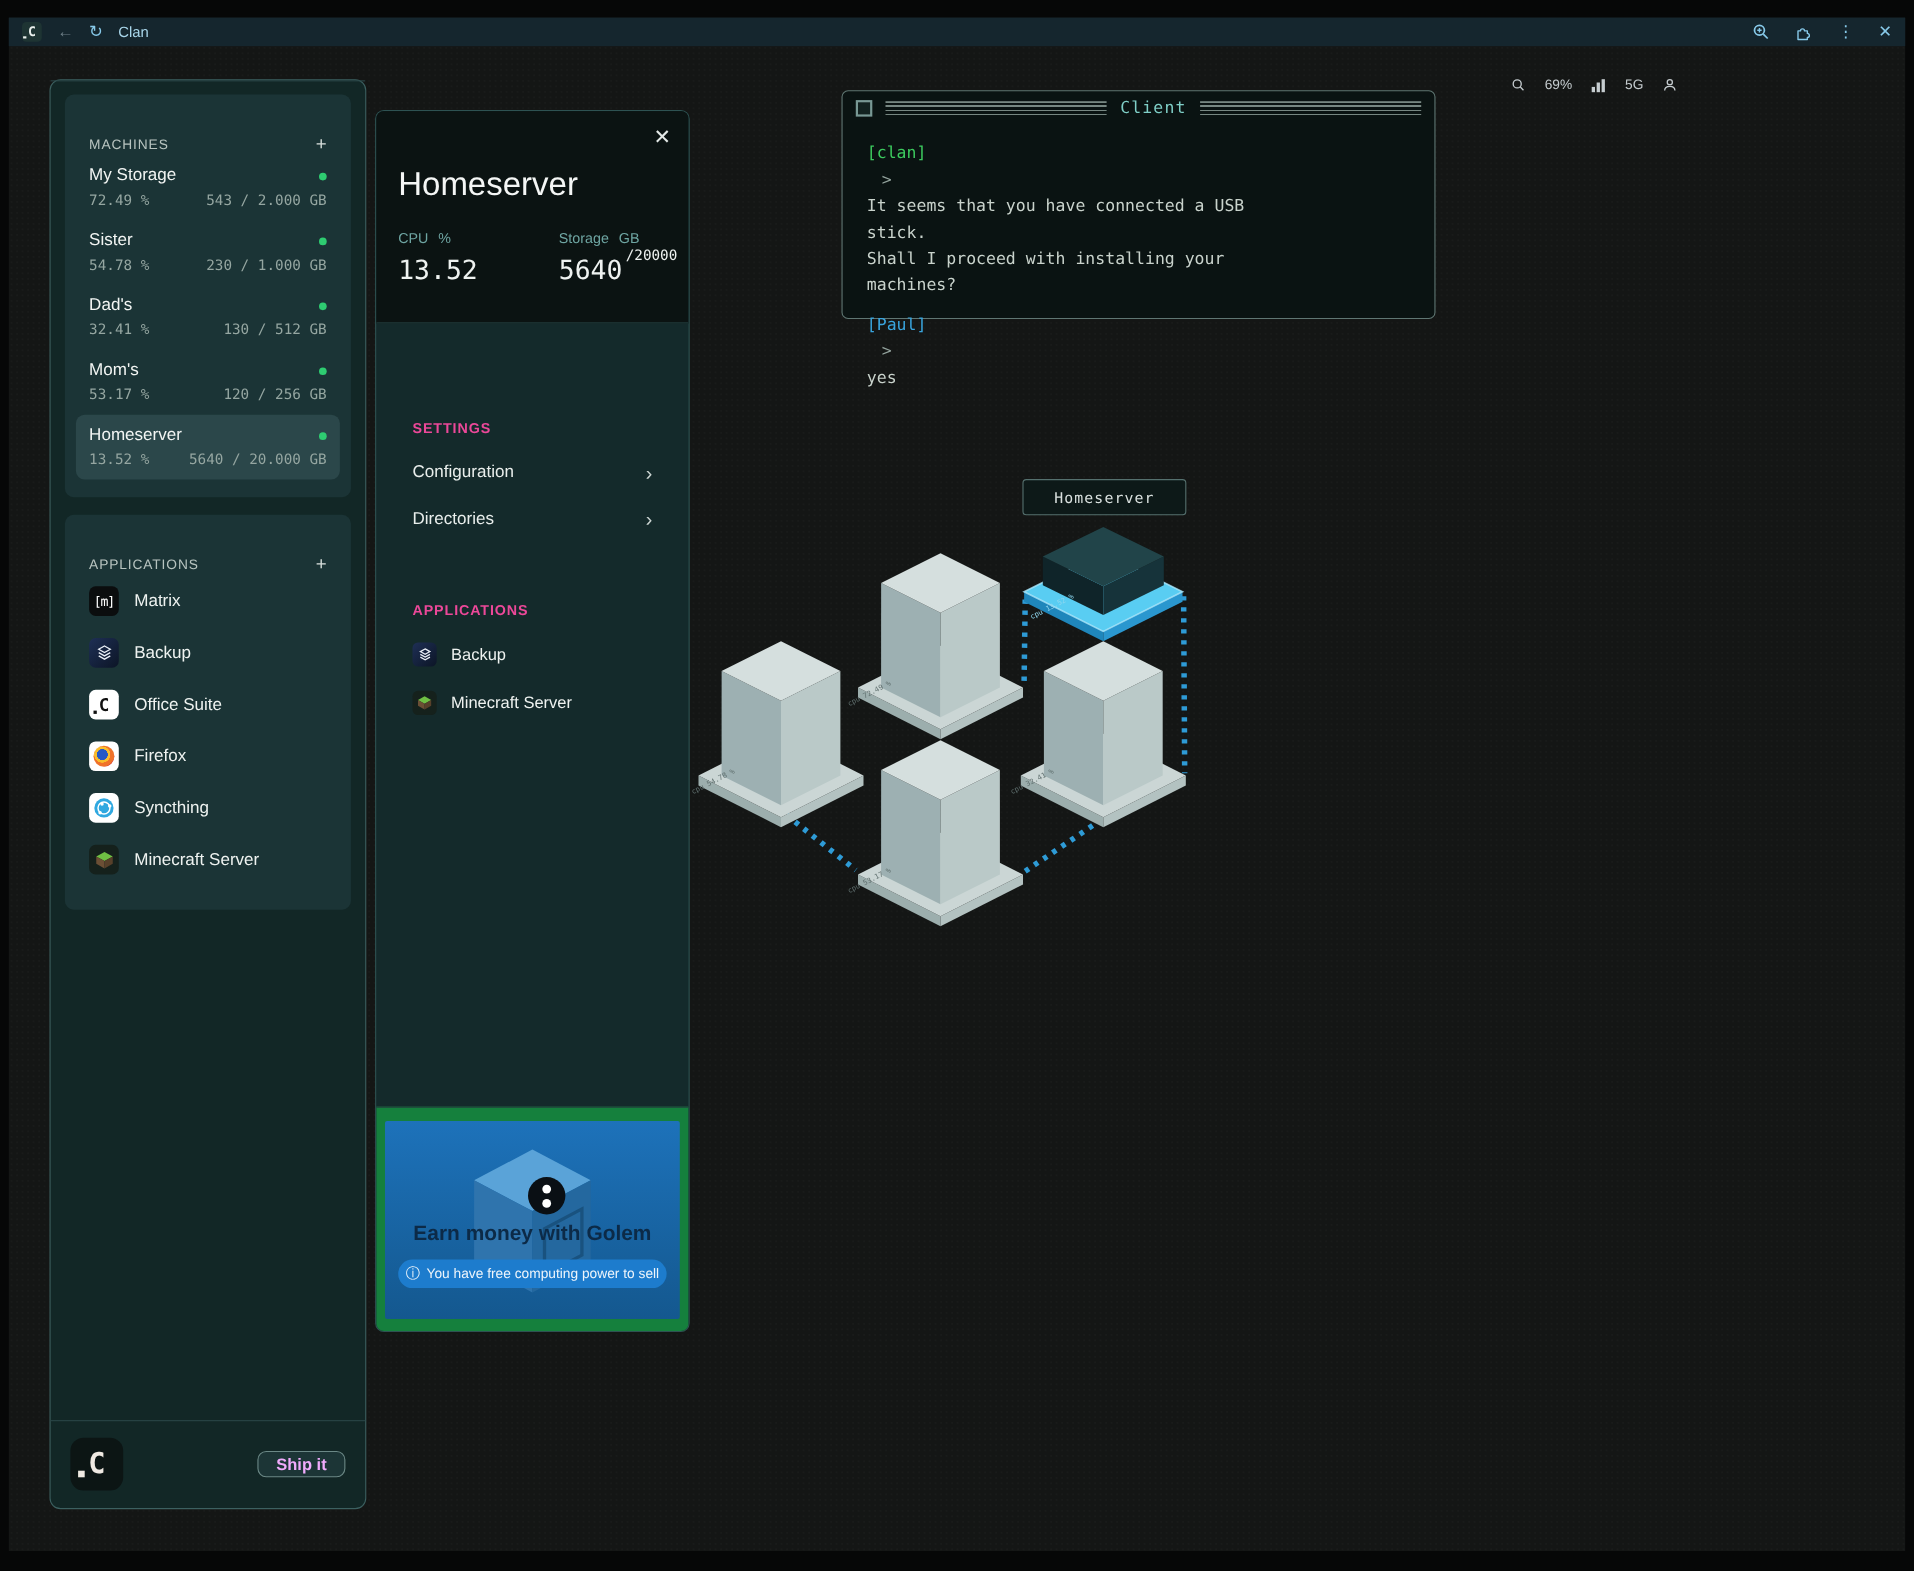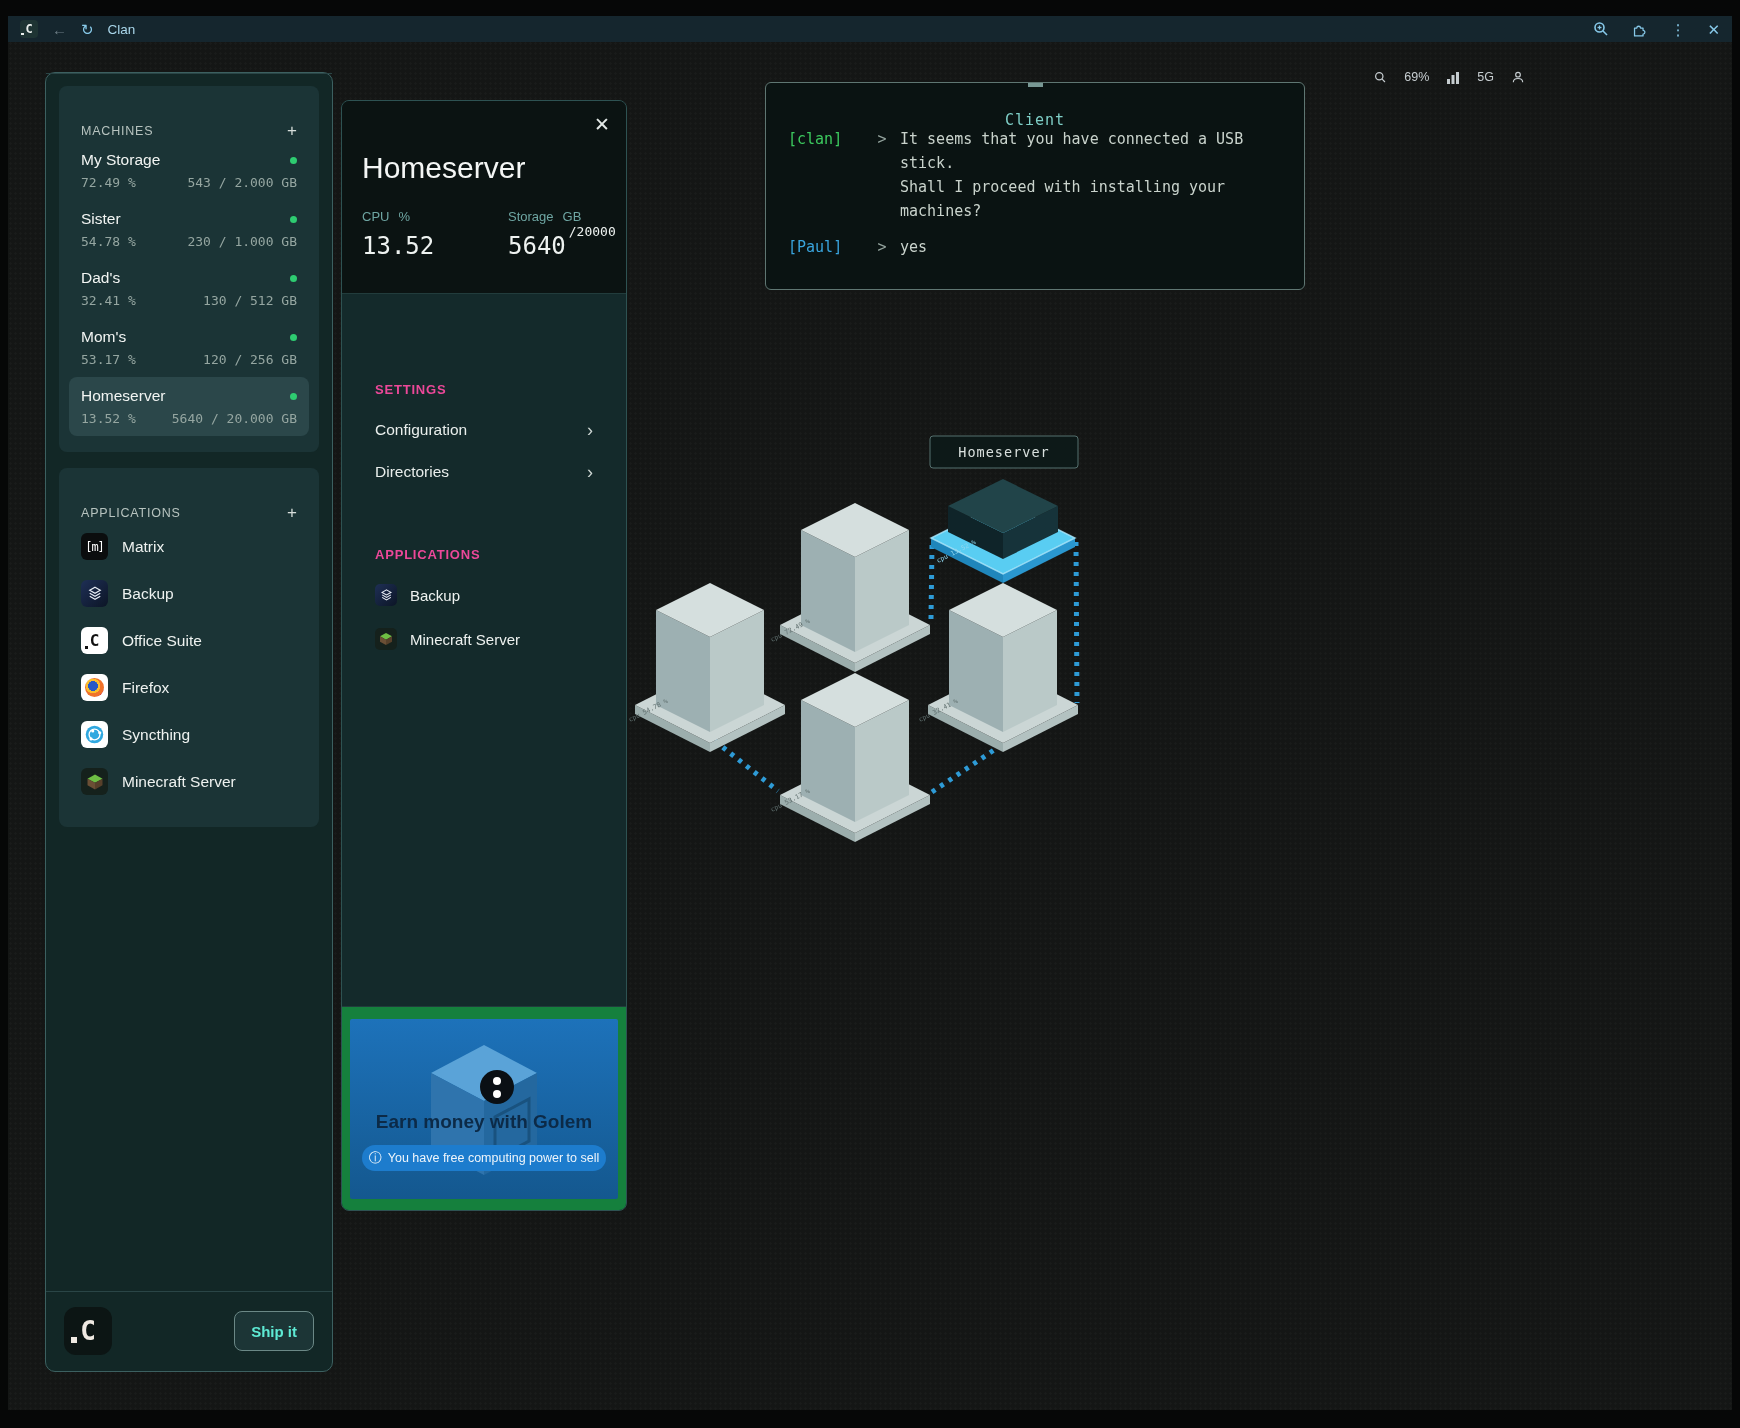--- a/index.html
+++ b/index.html
@@ -64,22 +64,22 @@
   .ff-ball { width:19px; height:19px; border-radius:50%;
     background: radial-gradient(circle at 42% 42%, #2458c6 0 31%, #f9bd2c 33% 46%, #f0722a 48% 70%, #d7352c 72% 100%); }
   .ic-sync { background:#fff; }
   .ic-mc { background:#15211c; }
   .sb-footer { position:absolute; left:0; right:0; bottom:0; border-top:1px solid #2a4546;
     padding:15px 18px 16px; display:flex; align-items:center; justify-content:space-between; }
   .foot-logo { width:48px; height:48px; border-radius:12px; background:#0c1514;
     display:flex; align-items:center; justify-content:center; }
   .foot-logo .clan-c { font-size:26px; color:#efe9e2; }
   .foot-logo .clan-c::after { width:6px; height:6px; left:-9px; bottom:1px; }
-  .ship-btn { min-width:73px; height:40px; border:1px solid #6b8886; border-radius:8px;
-    background:#1c3536; color:#5eead4; font-size:15px; font-weight:bold;
+  .ship-btn { min-width:73px; height:24px; border:1px solid #6b8886; border-radius:8px;
+    background:#1c3536; color:#f0abfc; font-size:15px; font-weight:bold;
     display:flex; align-items:center; justify-content:center; padding:0 16px; cursor:pointer; }
 
   
   .panel { position:absolute; left:333px; top:84px; width:286px; height:1111px;
     border:1px solid #2e5252; border-radius:8px; background:#142a2b; overflow:hidden; }
   .panel-head { position:relative; height:193px; background:#0b1312; border-bottom:1px solid #223c3c; }
   .panel-close { position:absolute; right:16px; top:12px; color:#e4e9e7; font-size:19px; cursor:pointer; }
   .panel-title { position:absolute; left:20px; top:50px; color:#f4f6f5; font-size:30px; }
   .metric { position:absolute; top:108px; }
   .metric .lab { color:#6ea5a2; font-size:13px; }
@@ -104,27 +104,27 @@
   .ad-title { position:absolute; left:0; right:0; top:92px; text-align:center;
     color:#0c2a47; font-size:19px; font-weight:bold; }
   .ad-pill { position:absolute; left:12px; right:12px; top:126px; height:26px; border-radius:13px;
     background:#1d7ccd; display:flex; align-items:center; justify-content:center; gap:6px;
     color:#eef5fb; font-size:12.5px; }
   .ad-pill .i { font-size:13px; }
 
   
   .term { position:absolute; left:757px; top:66px; width:540px; height:208px;
     background:#0a1312; border:1.5px solid #5f7672; border-radius:6px; }
-  .term-bar { height:30px; display:flex; align-items:center; gap:12px; padding:0 12px;flex-direction:column; }
+  .term-bar { height:30px; display:flex; align-items:center; gap:12px; padding:0 12px; }
   .term-box { width:15px; height:15px; border:2px solid #789894; background:#122220; }
   .term-stripes { flex:1; height:13px;
     background:repeating-linear-gradient(#778782 0 1.5px, transparent 1.5px 3.8px); }
   .term-title { color:#7fcfc7; font-family:"DejaVu Sans Mono",monospace; font-size:15px; letter-spacing:1px; }
   .term-body { padding:14px 10px 0 22px; font-family:"DejaVu Sans Mono",monospace; font-size:15px; line-height:24px; }
-  .t-row { display:flex; margin-bottom:12px; }
+  .t-row { display:flex; margin-bottom:12px;flex-direction:column; }
   .t-speaker { width:76px; flex:0 0 auto; }
   .t-speaker.green { color:#3cc95e; }
   .t-speaker.blue { color:#39a4dd; }
   .t-prompt { width:36px; flex:0 0 auto; text-align:center; color:#93a39d; }
   .t-msg { color:#c9d3cc; white-space:pre-line; }
 
   
   .diagram { position:absolute; left:612px; top:404px; }
   .cap { font-family:"DejaVu Sans Mono",monospace; font-size:6.5px; fill:#5f6f6e; }
   .cap.lit { fill:#8fd7ef; }

